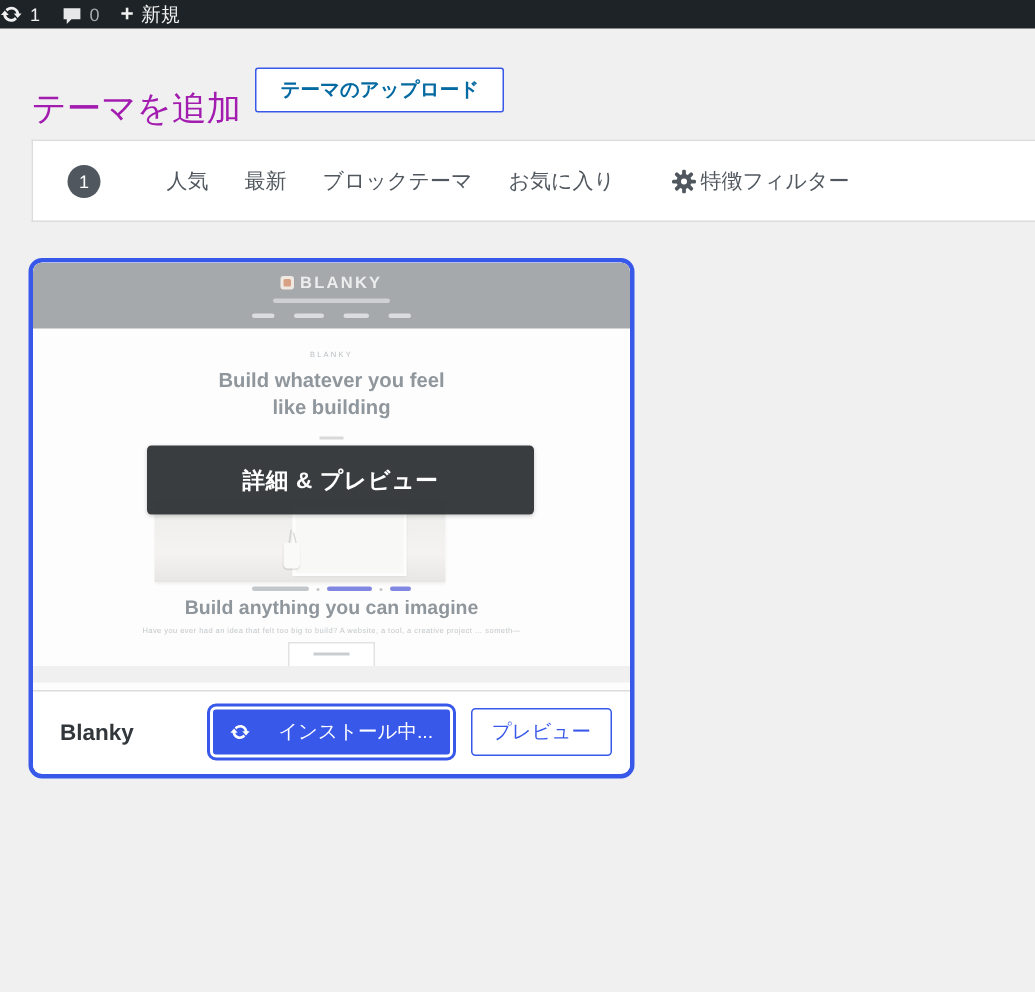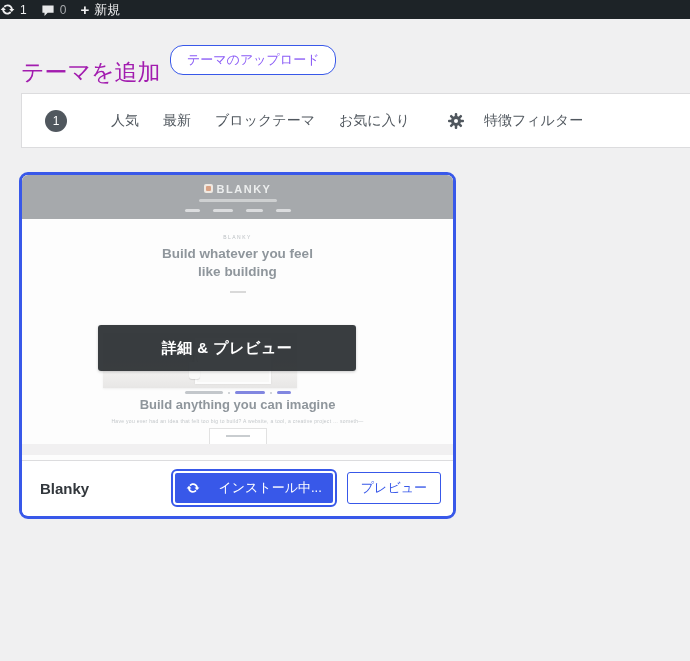--- a/index.html
+++ b/index.html
@@ -24,47 +24,48 @@
   .ab-icon svg{display:block;}
 
   
   .page-title{
     position:absolute;left:21px;top:45px;
     font-size:23px;line-height:1.1;font-weight:400;color:#a21caf;
   }
   .upload-btn{
     position:absolute;left:170px;top:45px;height:30px;box-sizing:border-box;
     padding:0 16px;line-height:28px;
-    background:#fff;border:1px solid #3858e9;border-radius:13px;
-    color:#8b5cf6;font-size:13px;cursor:pointer;
+    background:#fff;border:1px solid #3858e9;border-radius:2px;
+    color:#0369a1;font-size:13px;cursor:pointer;
     font-family:inherit;
+    font-weight:bold;
   }
 
   
   .filter-bar{
     position:absolute;left:21px;top:93px;right:-2px;height:55px;box-sizing:border-box;
     background:#fff;border:1px solid #dcdcde;border-right:none;
     display:flex;align-items:center;
   }
   .count-badge{
     width:22px;height:22px;border-radius:50%;background:#50575e;color:#fff;
     font-size:12px;display:flex;align-items:center;justify-content:center;
     margin-left:23px;flex:none;
   }
   .filter-tabs{display:flex;gap:24px;margin-left:44px;}
   .filter-tab{font-size:14px;color:#50575e;cursor:pointer;white-space:nowrap;}
   .feature-filter{
-    display:flex;align-items:center;gap:20px;margin-left:38px;
+    display:flex;align-items:center;gap:3px;margin-left:38px;
     font-size:14px;color:#50575e;cursor:pointer;
   }
   .gear svg{display:block;}
 
   
   .theme-card{
-    position:absolute;left:19px;top:172px;width:437px;height:347px;box-sizing:border-box;
+    position:absolute;left:19px;top:172px;width:404px;height:347px;box-sizing:border-box;
     border:3px solid #3858e9;border-radius:9px;background:#fff;overflow:hidden;
   }
   .tc-preview{position:relative;height:285px;background:#fdfdfd;border-bottom:1px solid #dcdcde;cursor:pointer;overflow:hidden;}
 
   
   .pv-header{height:44px;background:#a6a9ac;display:flex;flex-direction:column;align-items:center;justify-content:center;}
   .pv-logo{display:inline-flex;align-items:center;gap:4px;color:#eceeee;font-weight:bold;font-size:11px;letter-spacing:1.5px;}
   .pv-logo-mark{width:9px;height:9px;background:#efe9e2;border-radius:2px;position:relative;}
   .pv-logo-mark::after{content:"";position:absolute;left:2px;top:2px;width:5px;height:5px;background:#d9a184;border-radius:1px;}
   .pv-tagline{width:78px;height:3px;background:rgba(255,255,255,0.45);border-radius:2px;margin-top:4px;}
@@ -101,21 +102,20 @@
   .pv-readmore{position:absolute;top:253px;left:50%;transform:translateX(-50%);width:56px;height:15px;border:1px solid #e2e2e2;background:#fff;}
   .pv-readmore i{display:block;width:24px;height:2px;background:#c9cdd0;margin:6px auto 0;}
   .pv-footband{position:absolute;top:269px;left:0;right:0;height:11px;background:#f1f0f1;}
 
   .overlay-btn{
     position:absolute;left:76px;top:122px;width:258px;height:46px;z-index:5;
     background:rgba(42,46,50,0.93);border-radius:3px;
     color:#fff;font-size:15px;font-weight:bold;letter-spacing:0.5px;
     display:flex;align-items:center;justify-content:center;cursor:pointer;
     box-shadow:0 1px 3px rgba(0,0,0,0.2);
-    margin-top:28px;
   }
 
   
   .tc-name-row{height:54px;display:flex;align-items:center;padding:0 12px 0 18px;background:#fff;}
   .theme-name{flex:1;font-size:15px;font-weight:bold;color:#32373c;}
   .install-btn{
     display:inline-flex;align-items:center;gap:18px;
     background:#3858e9;color:#fff;font-size:13px;
     padding:6px 11px;border:2px solid #fff;outline:2px solid #3858e9;
     border-radius:4px;margin-right:12px;cursor:pointer;font-family:inherit;

